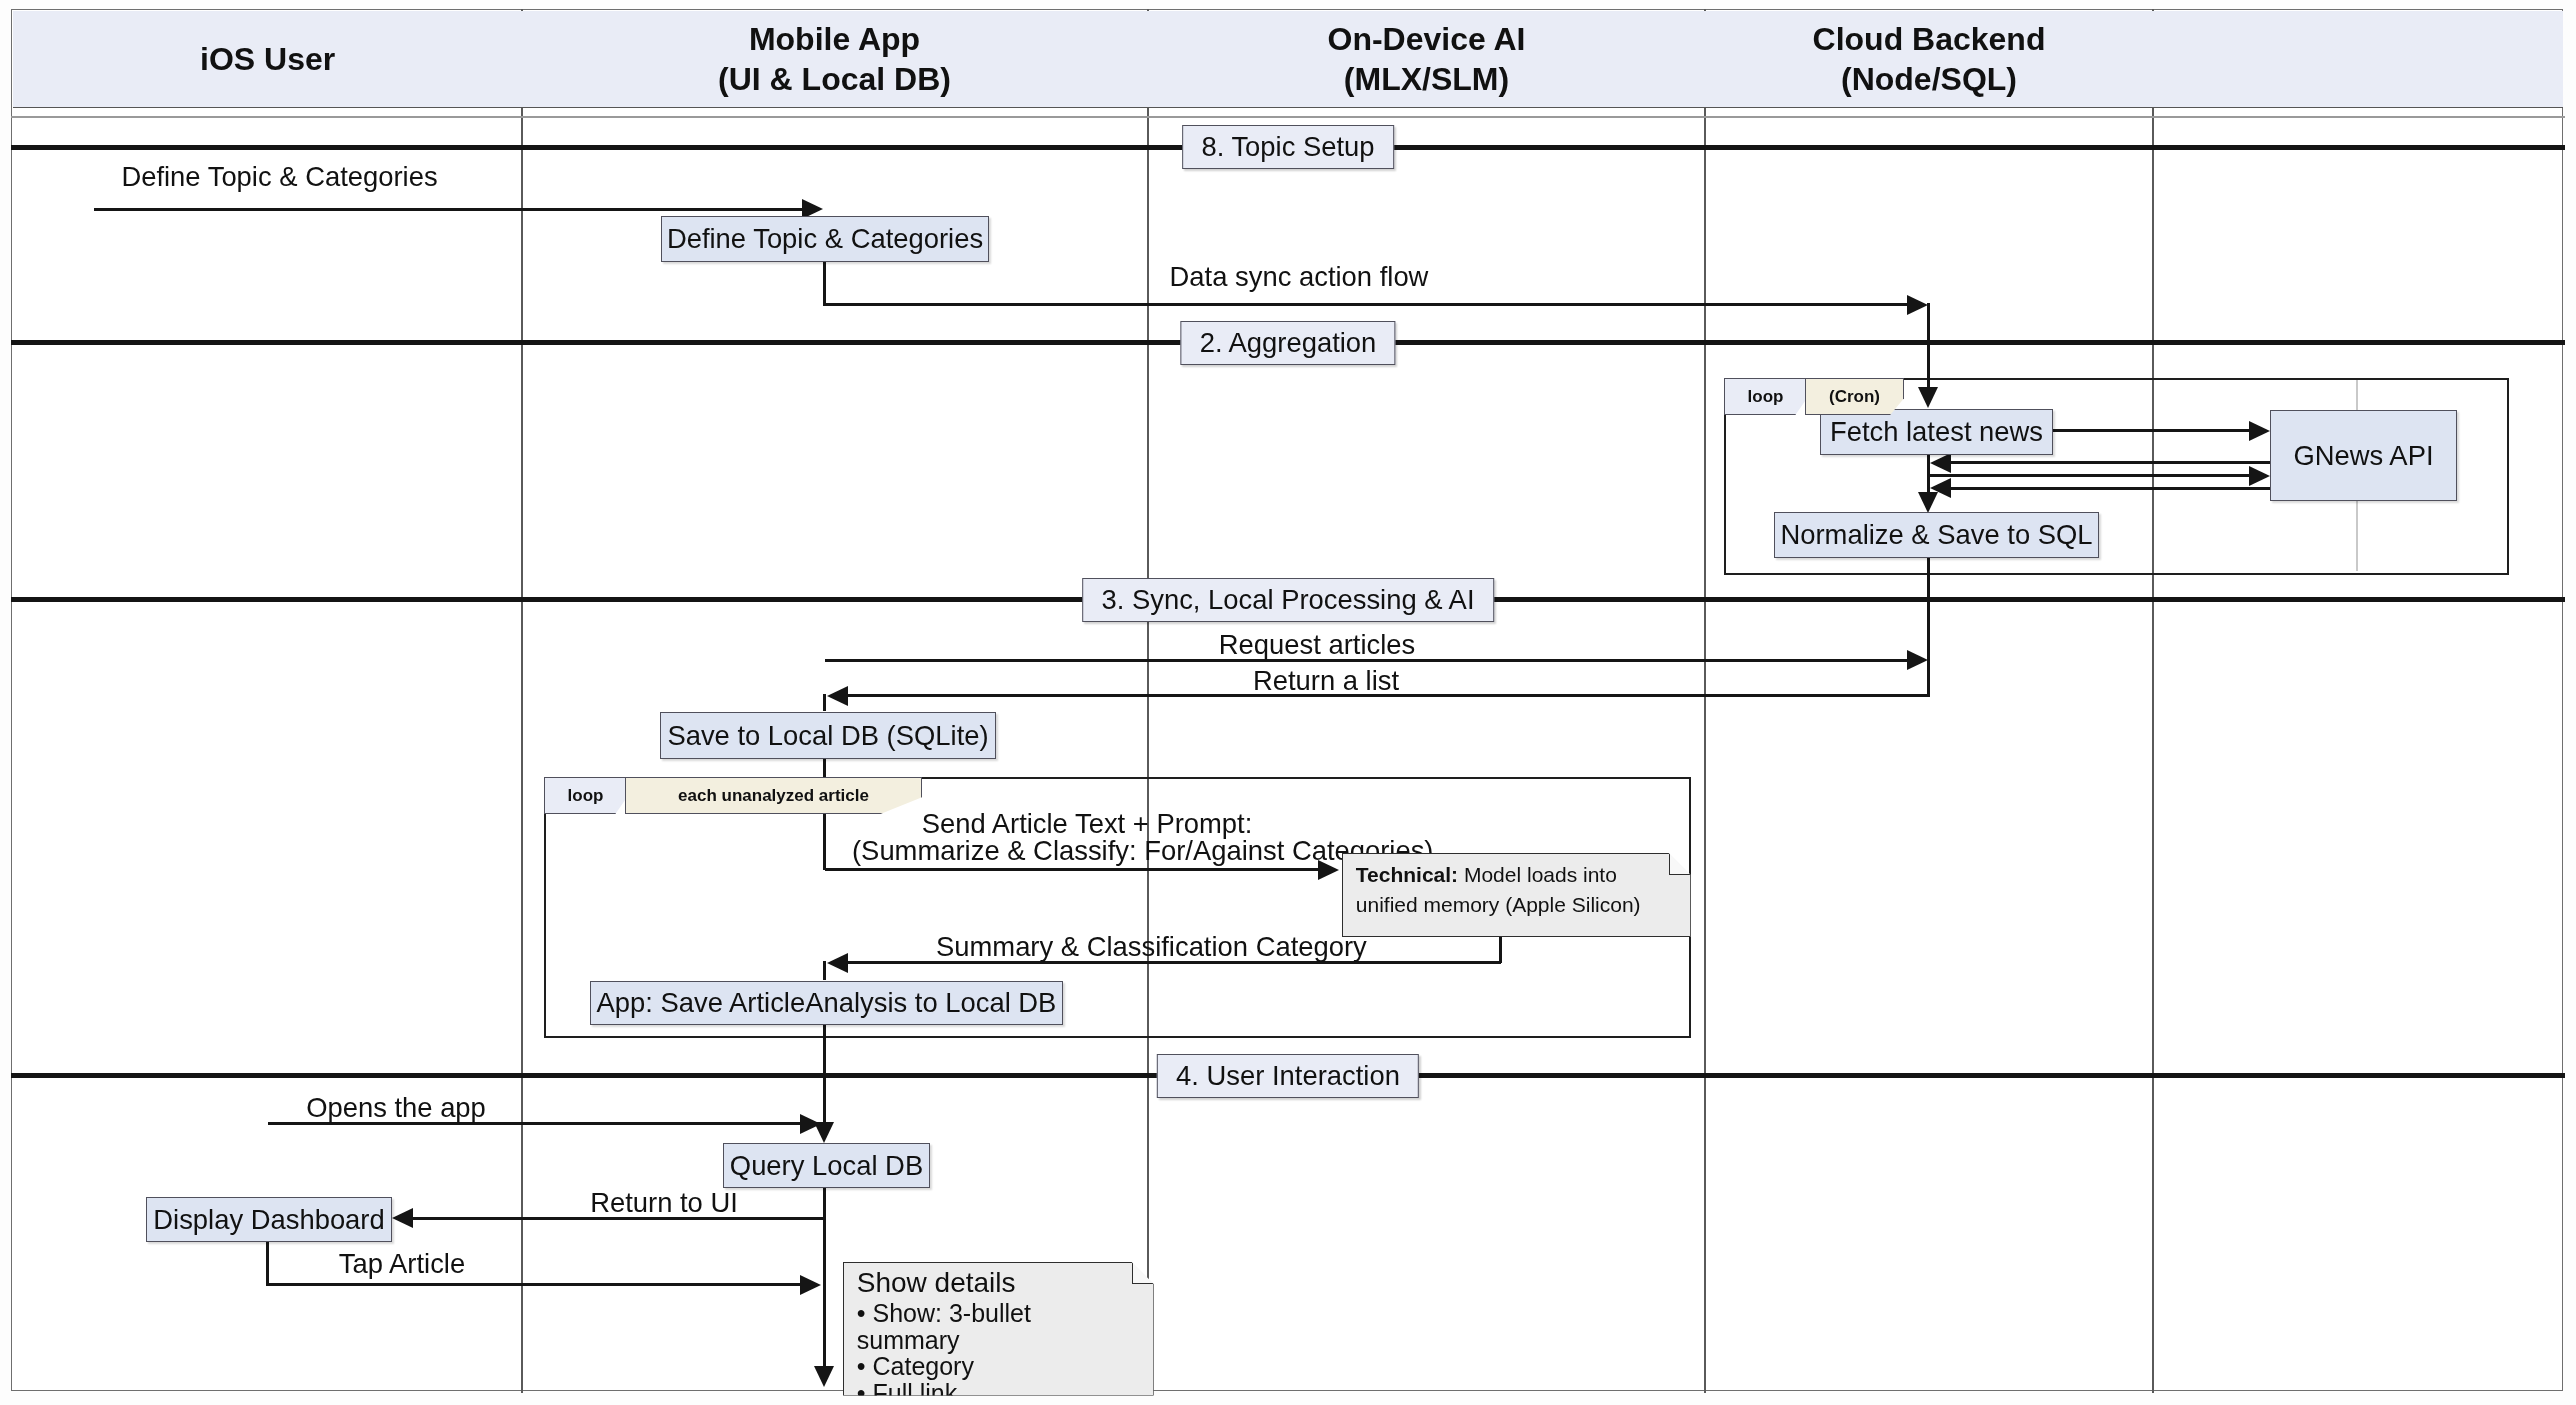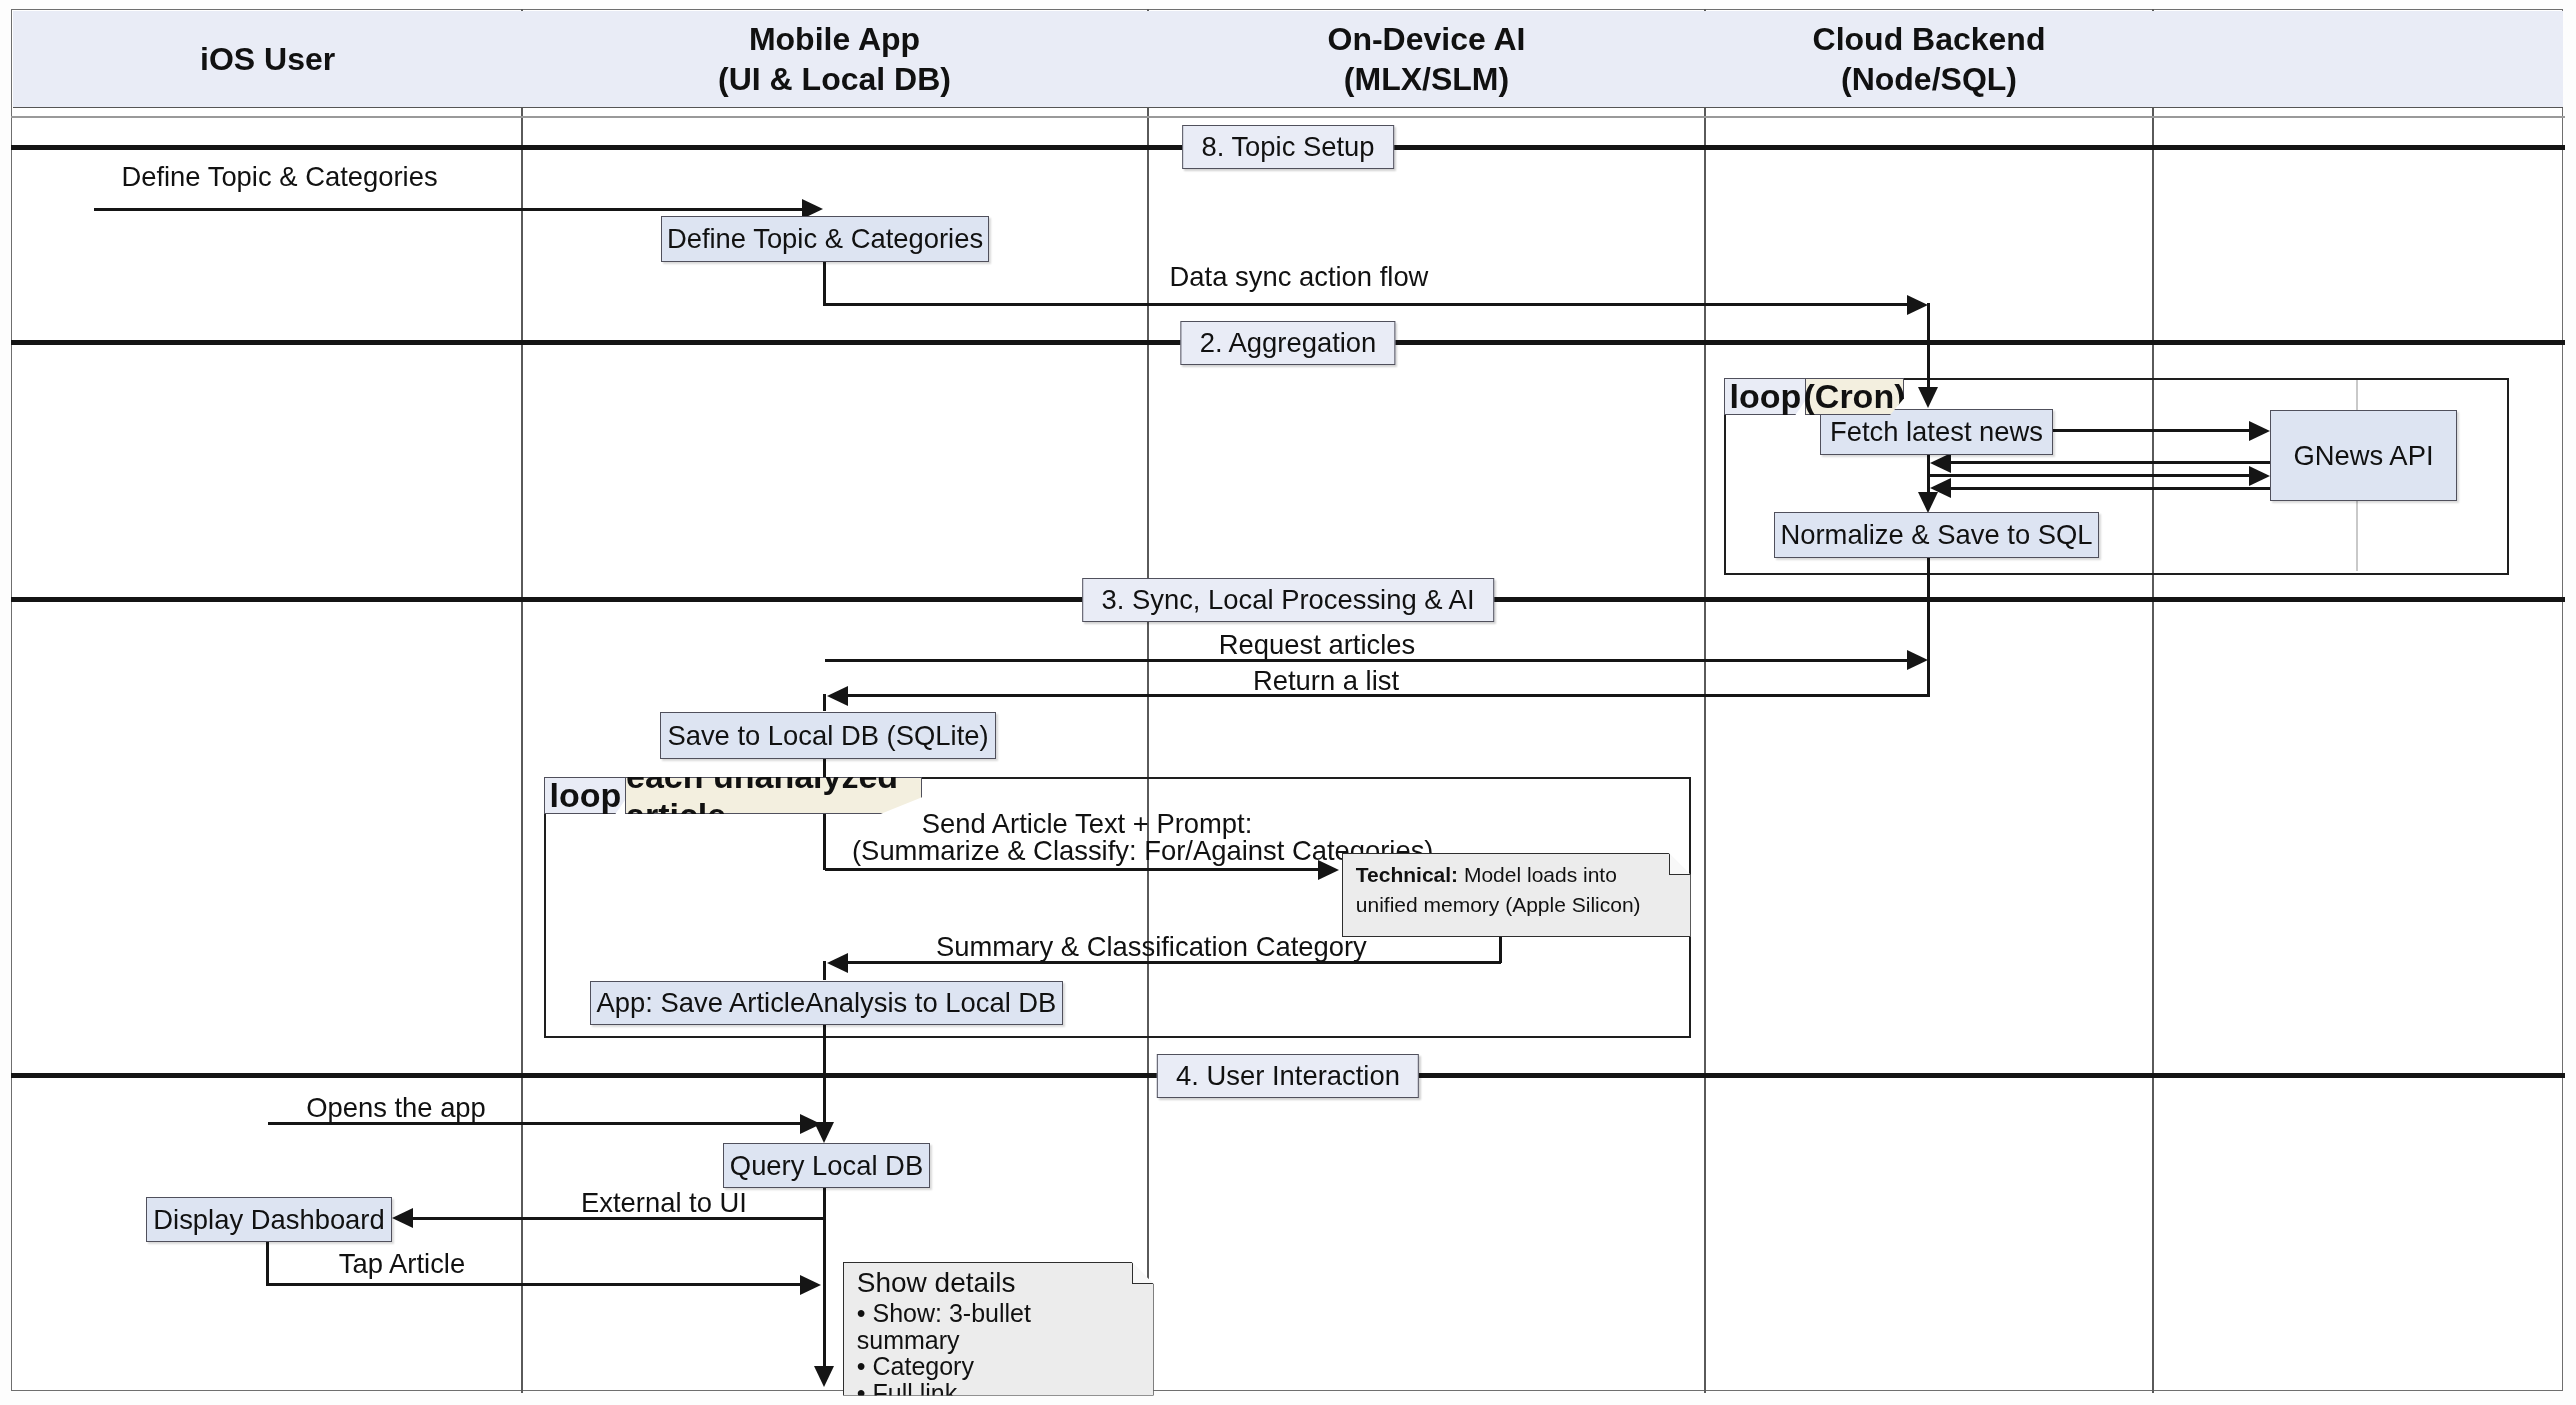--- a/index.html
+++ b/index.html
@@ -19,21 +19,21 @@
   .bx{position:absolute;background:#dde4f2;border:1.8px solid #50505c;display:flex;align-items:center;justify-content:center;
       font-size:27.4px;white-space:nowrap;z-index:5;box-shadow:1.8px 1.8px 1.8px rgba(0,0,0,.15);}
   .lbl{position:absolute;font-size:27.4px;text-align:center;white-space:nowrap;z-index:4;}
   .hl{position:absolute;height:2.7px;background:#151515;z-index:3;}
   .vl{position:absolute;width:2.7px;background:#151515;z-index:3;}
   .faint{position:absolute;width:1.8px;background:#c9c9c9;z-index:1;}
   .ar{position:absolute;width:0;height:0;border-top:10px solid transparent;border-bottom:10px solid transparent;border-left:21px solid #151515;z-index:4;}
   .al{position:absolute;width:0;height:0;border-top:10px solid transparent;border-bottom:10px solid transparent;border-right:21px solid #151515;z-index:4;}
   .ad{position:absolute;width:0;height:0;border-left:10px solid transparent;border-right:10px solid transparent;border-top:21px solid #151515;z-index:4;}
   .looprect{position:absolute;border:2.7px solid #1e1e1e;z-index:2;}
-  .tab{position:absolute;height:35px;display:flex;align-items:center;justify-content:center;font-size:34px;font-weight:bold;
+  .tab{position:absolute;height:35px;display:flex;align-items:center;justify-content:center;font-size:17px;font-weight:bold;
        border:1.8px solid #50505c;z-index:6;clip-path:polygon(0 0,100% 0,100% 55%,86% 100%,0 100%);}
   .tab.kw{background:#e9ecf6;}
   .tab.cond{background:#f3efdf;}
   .note{position:absolute;background:#ececec;border:1.8px solid #2e2e2e;z-index:6;
         clip-path:polygon(0 0,calc(100% - 22px) 0,100% 22px,100% 100%,0 100%);}
   .fold{position:absolute;top:0;right:0;width:20px;height:20px;border-left:1.8px solid #2e2e2e;border-bottom:1.8px solid #2e2e2e;background:#f8f8f8;}
   .note-tech{font-size:21px;line-height:30px;padding:5.5px 12.8px;}
   .note-details{font-size:25px;line-height:26.5px;padding:7.3px 12.8px;}
   .nd-title{font-size:28px;margin-bottom:3.7px;}
   b{font-weight:bold;}
@@ -151,21 +151,21 @@
   <div class="ad" style="left:814px;top:1122px;"></div>
 
   <div class="lbl" style="left:259px;width:274px;top:1092px;">Opens the app</div>
   <div class="hl" style="left:268px;top:1122px;width:532px;"></div>
   <div class="ar" style="left:800px;top:1114px;"></div>
 
   <div class="bx" style="left:723px;top:1143px;width:205px;height:43px;">Query Local DB</div>
   <div class="vl" style="left:823px;top:1186px;height:181px;"></div>
   <div class="ad" style="left:814px;top:1366px;"></div>
 
-  <div class="lbl" style="left:527px;width:274px;top:1187px;">External to UI</div>
+  <div class="lbl" style="left:527px;width:274px;top:1187px;">Return to UI</div>
   <div class="hl" style="left:412px;top:1217px;width:413px;"></div>
   <div class="al" style="left:392px;top:1208px;"></div>
 
   <div class="bx" style="left:146px;top:1197px;width:244px;height:43px;text-align:right;">Display Dashboard</div>
   <div class="vl" style="left:266px;top:1240px;height:46px;"></div>
 
   <div class="lbl" style="left:265px;width:274px;top:1248px;">Tap Article</div>
   <div class="hl" style="left:266px;top:1283px;width:534px;"></div>
   <div class="ar" style="left:800px;top:1275px;"></div>
 

